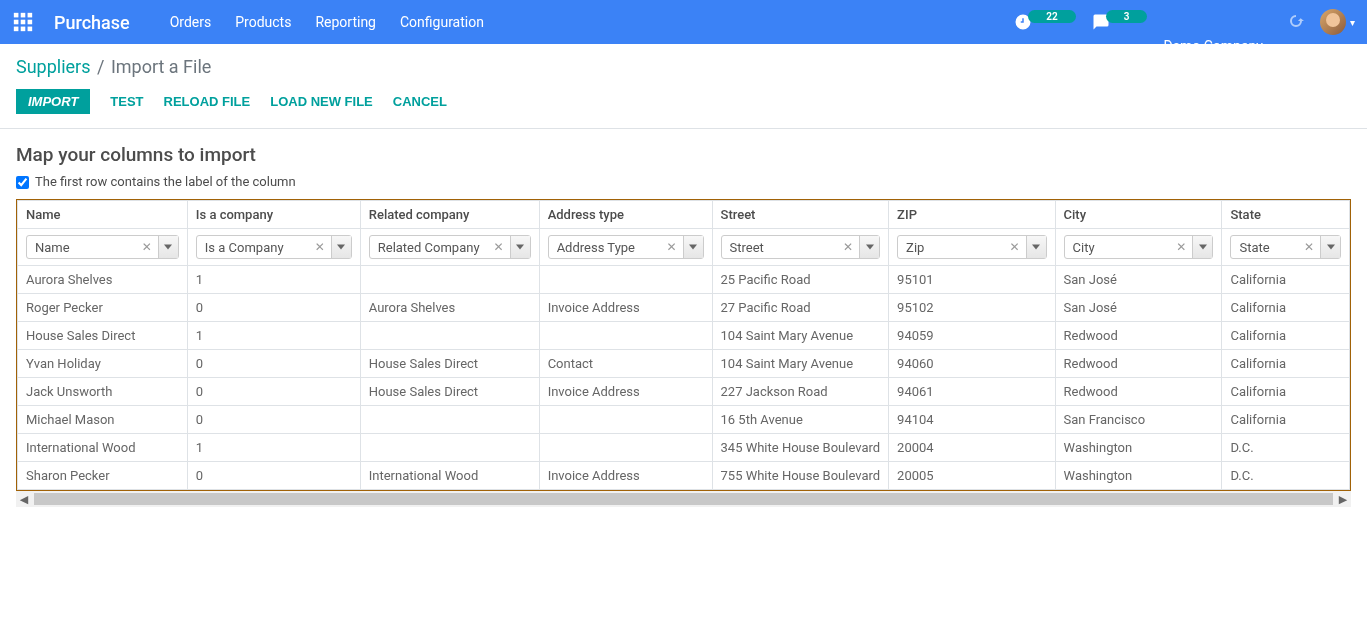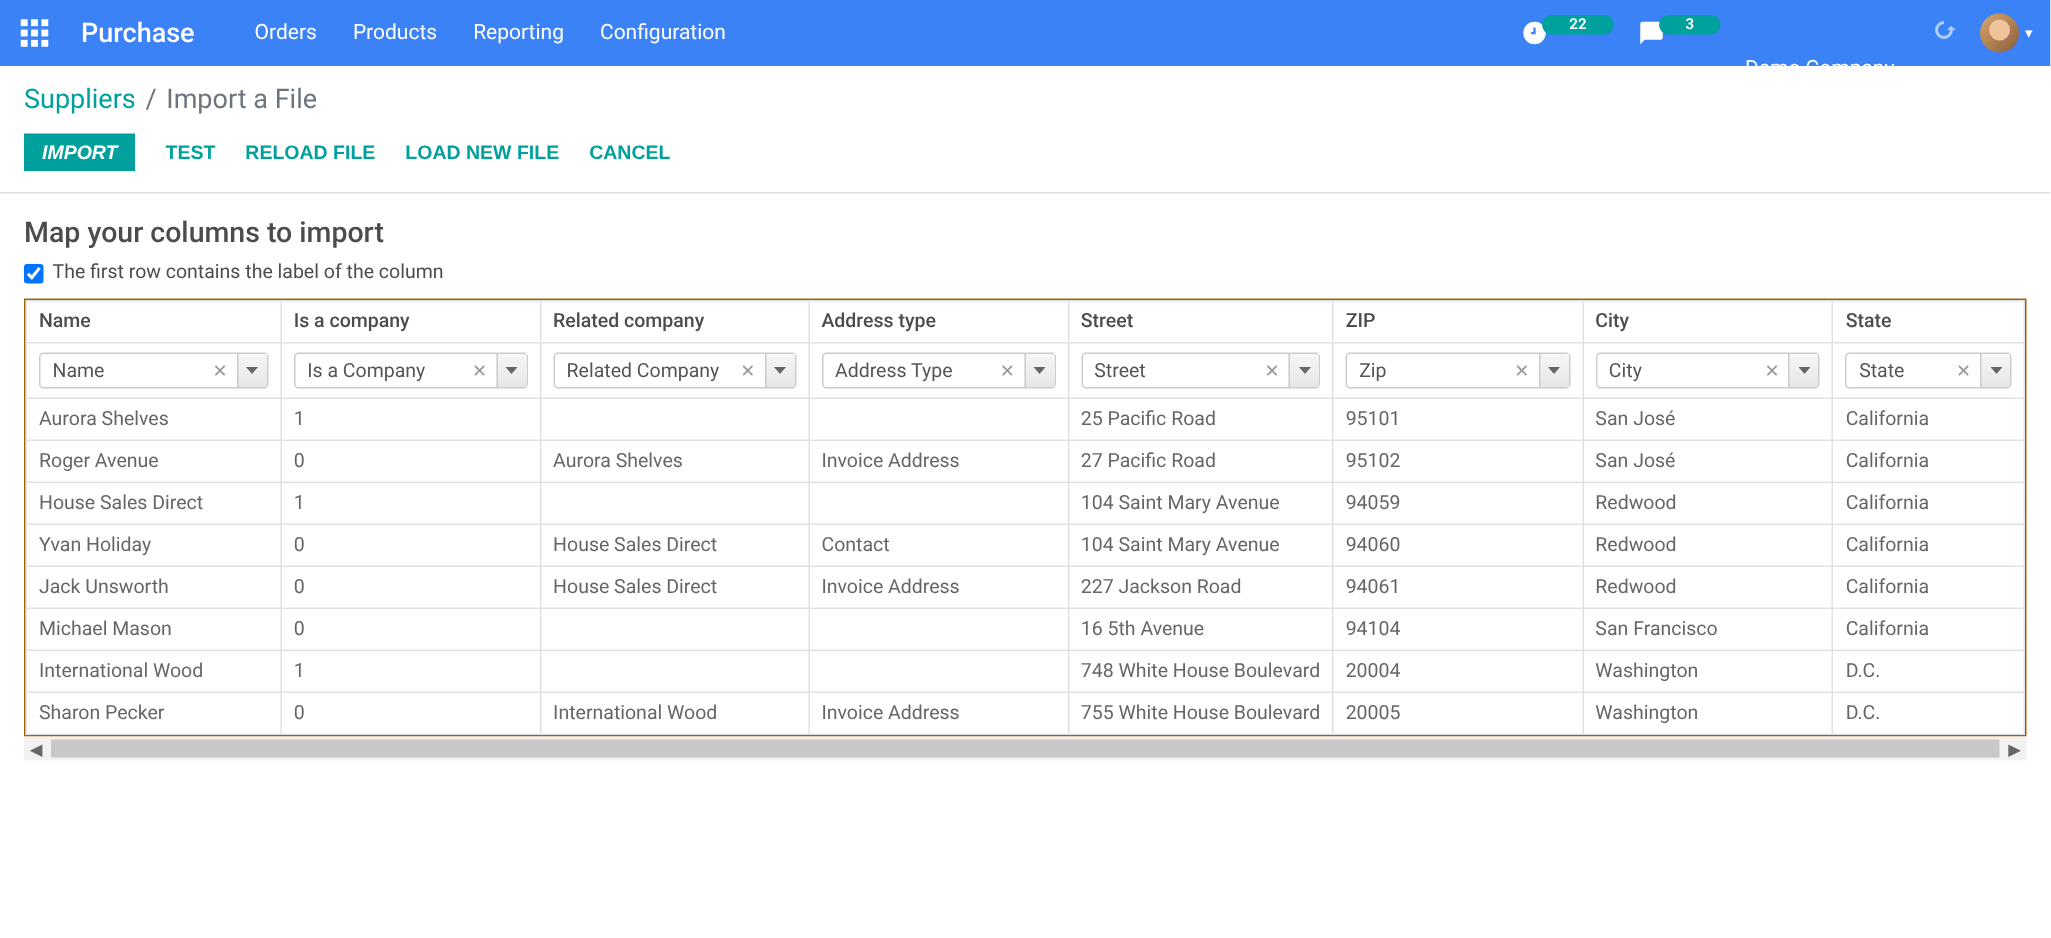--- a/index.html
+++ b/index.html
@@ -255,21 +255,21 @@
             <td>Aurora Shelves</td>
             <td>1</td>
             <td></td>
             <td></td>
             <td>25 Pacific Road</td>
             <td>95101</td>
             <td>San José</td>
             <td>California</td>
           </tr>
           <tr>
-            <td>Roger Avenue</td>
+            <td>Roger Pecker</td>
             <td>0</td>
             <td>Aurora Shelves</td>
             <td>Invoice Address</td>
             <td>27 Pacific Road</td>
             <td>95102</td>
             <td>San José</td>
             <td>California</td>
           </tr>
           <tr>
             <td>House Sales Direct</td>
@@ -309,21 +309,21 @@
             <td>16 5th Avenue</td>
             <td>94104</td>
             <td>San Francisco</td>
             <td>California</td>
           </tr>
           <tr>
             <td>International Wood</td>
             <td>1</td>
             <td></td>
             <td></td>
-            <td>748 White House Boulevard</td>
+            <td>345 White House Boulevard</td>
             <td>20004</td>
             <td>Washington</td>
             <td>D.C.</td>
           </tr>
           <tr>
             <td>Sharon Pecker</td>
             <td>0</td>
             <td>International Wood</td>
             <td>Invoice Address</td>
             <td>755 White House Boulevard</td>

